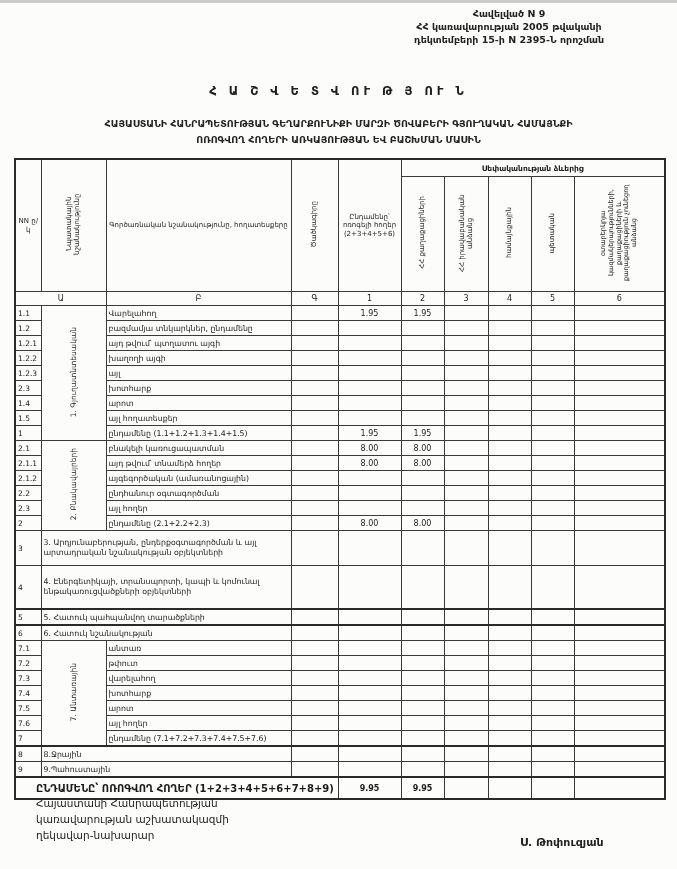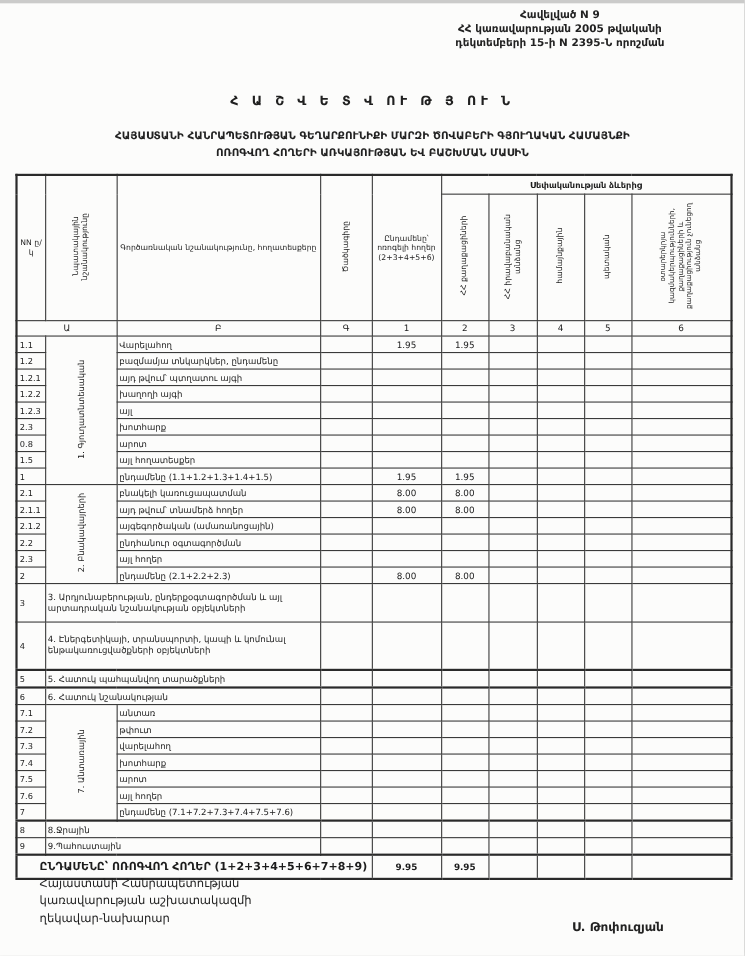--- a/index.html
+++ b/index.html
@@ -208,21 +208,21 @@
         <td class="desc">խոտհարք</td>
         <td class="val"></td>
         <td class="val"></td>
         <td class="val"></td>
         <td class="val"></td>
         <td class="val"></td>
         <td class="val"></td>
         <td class="val"></td>
       </tr>
       <tr>
-        <td class="nn">0.8</td>
+        <td class="nn">1.4</td>
         <td class="desc">արոտ</td>
         <td class="val"></td>
         <td class="val"></td>
         <td class="val"></td>
         <td class="val"></td>
         <td class="val"></td>
         <td class="val"></td>
         <td class="val"></td>
       </tr>
       <tr>

